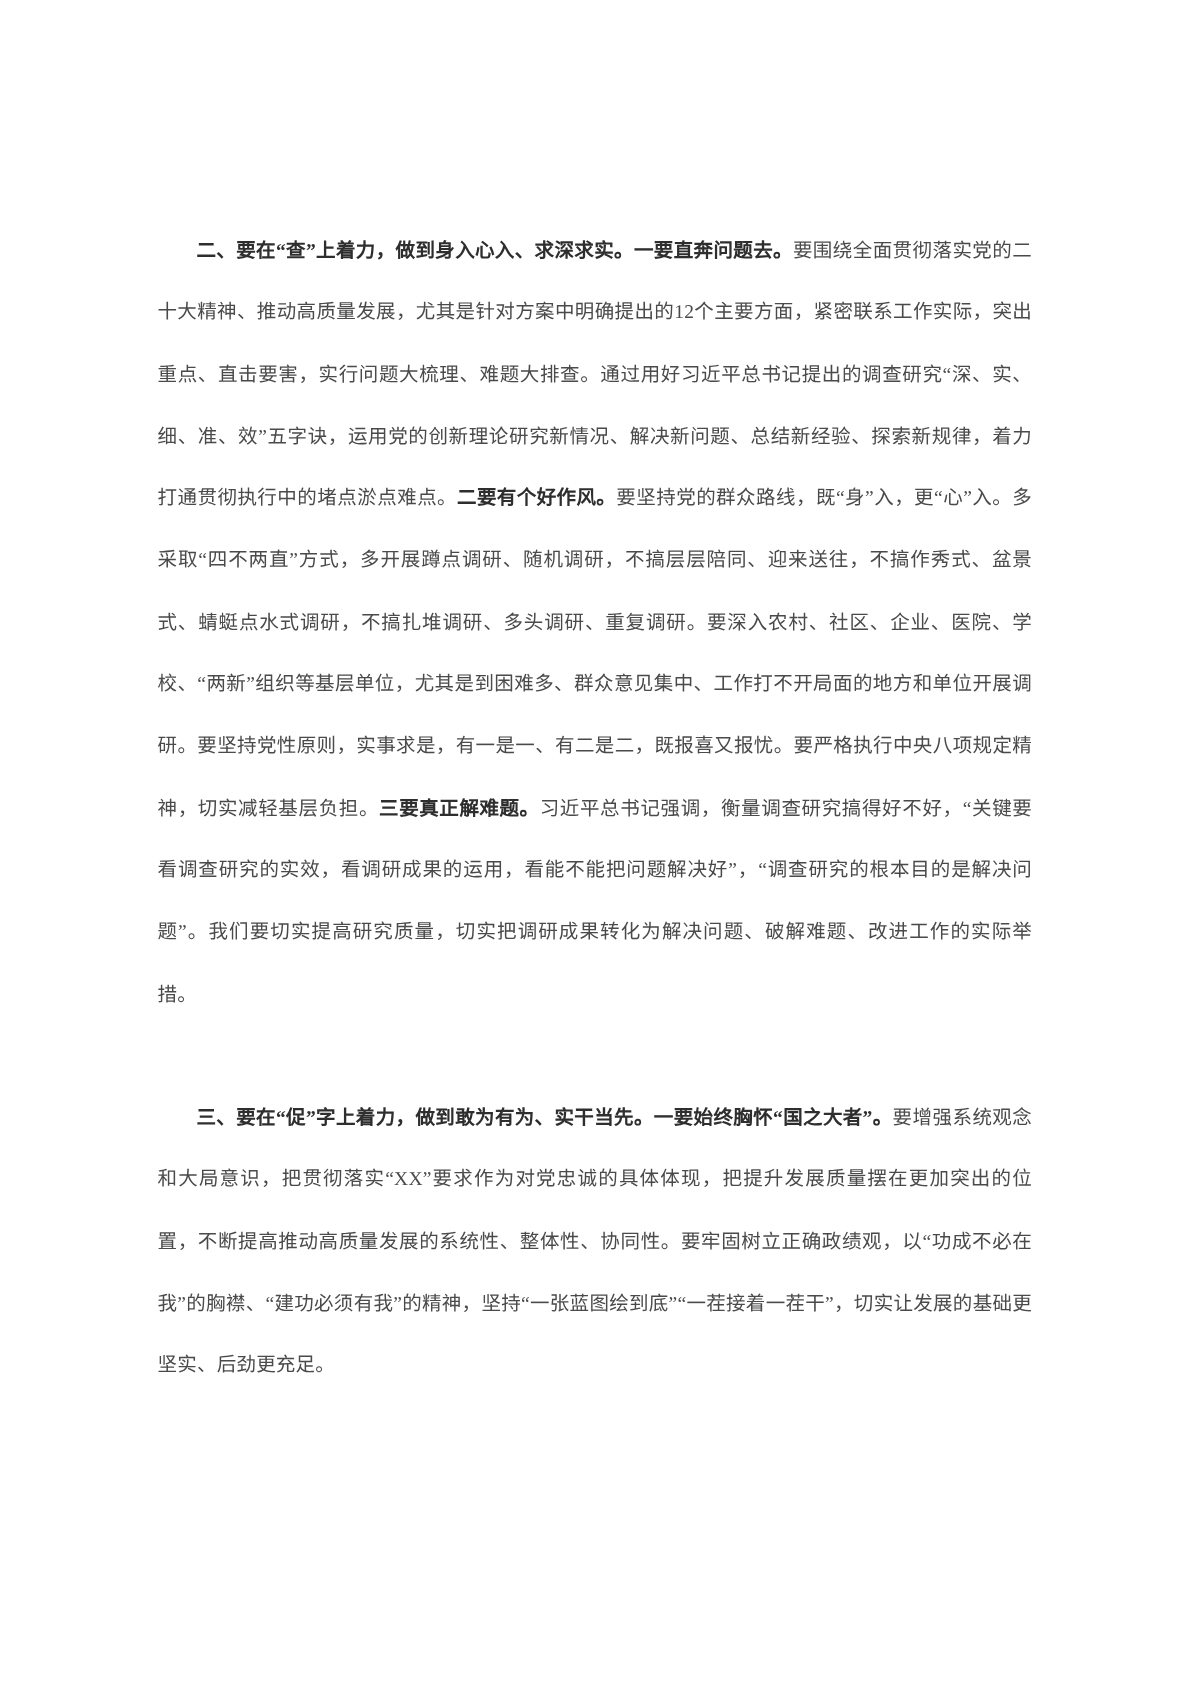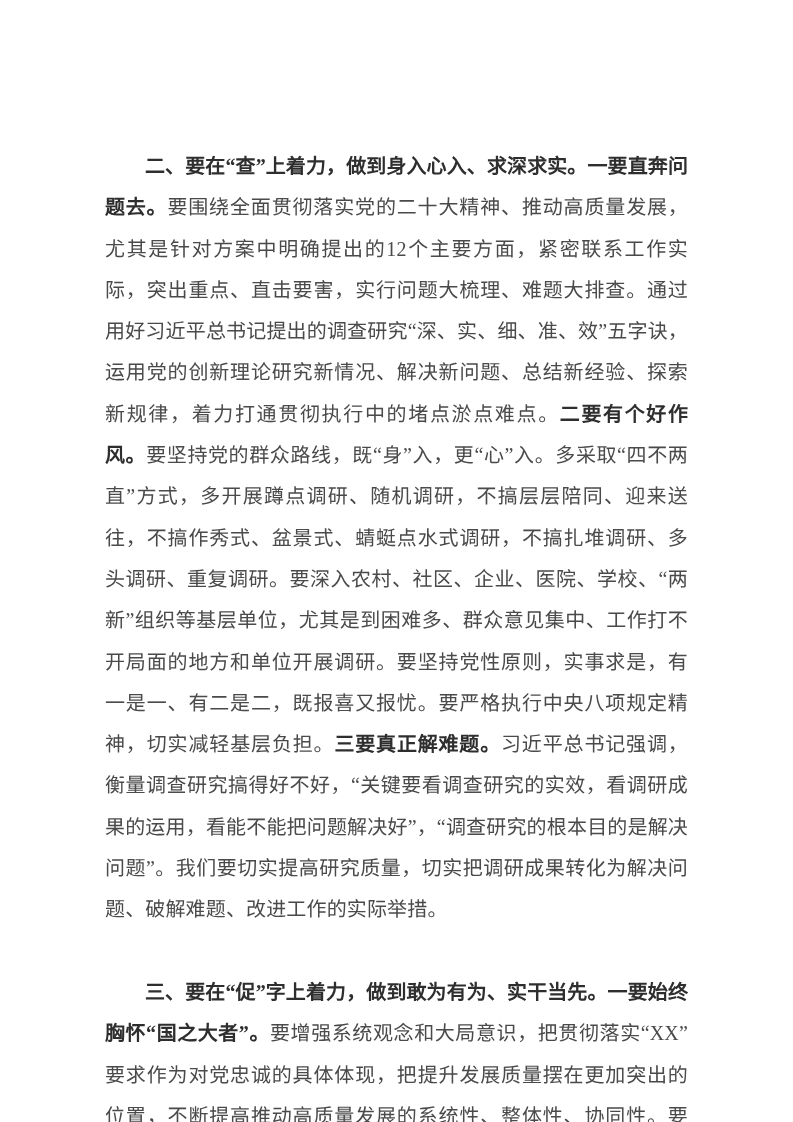--- a/index.html
+++ b/index.html
@@ -22,21 +22,21 @@
     box-sizing: border-box;
   }
   .content {
     position: absolute;
     left: 105px;
     top: 146px;
     width: 583px;
   }
   .para {
     margin: 0 0 0 0;
-    font-size: 20px;
+    font-size: 13px;
     line-height: 41.3px;
     color: #4a4a4a;
     text-align: justify;
     text-justify: inter-ideograph;
     text-indent: 2em;
     letter-spacing: 0.15px;
     font-weight: 400;
     -webkit-font-smoothing: antialiased;
   }
   .para + .para {

